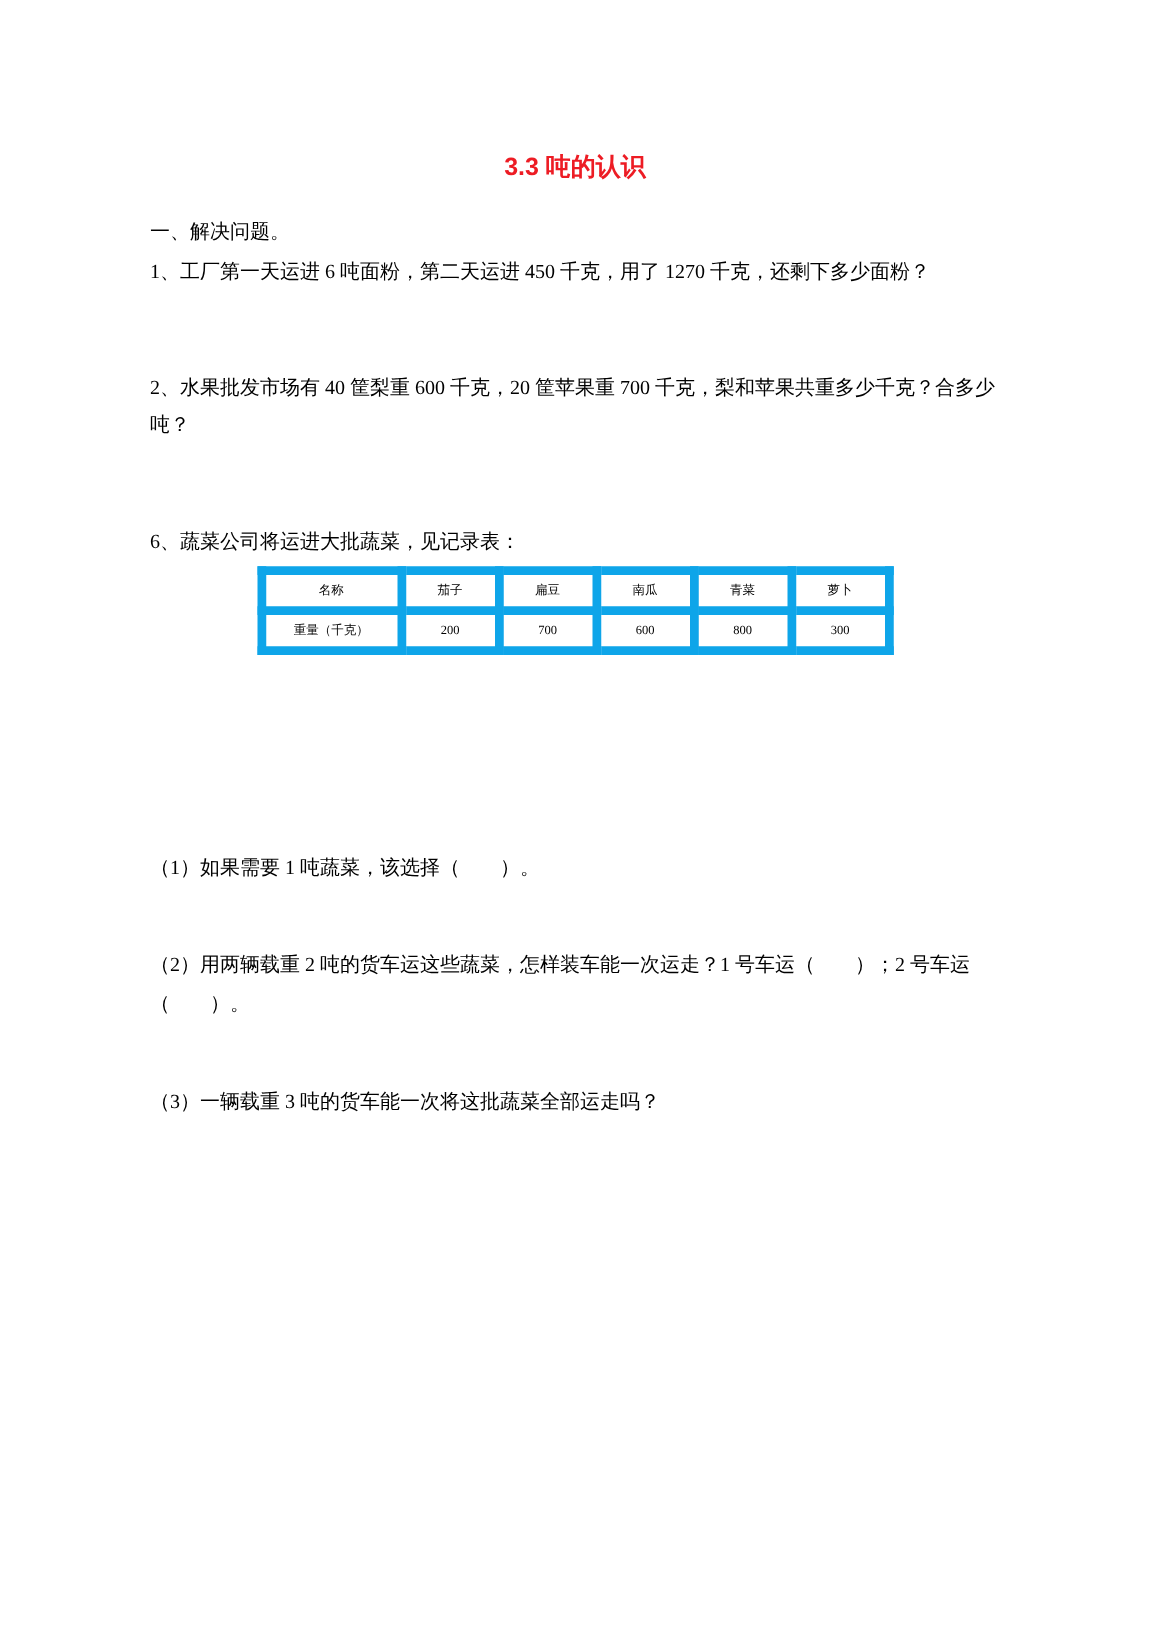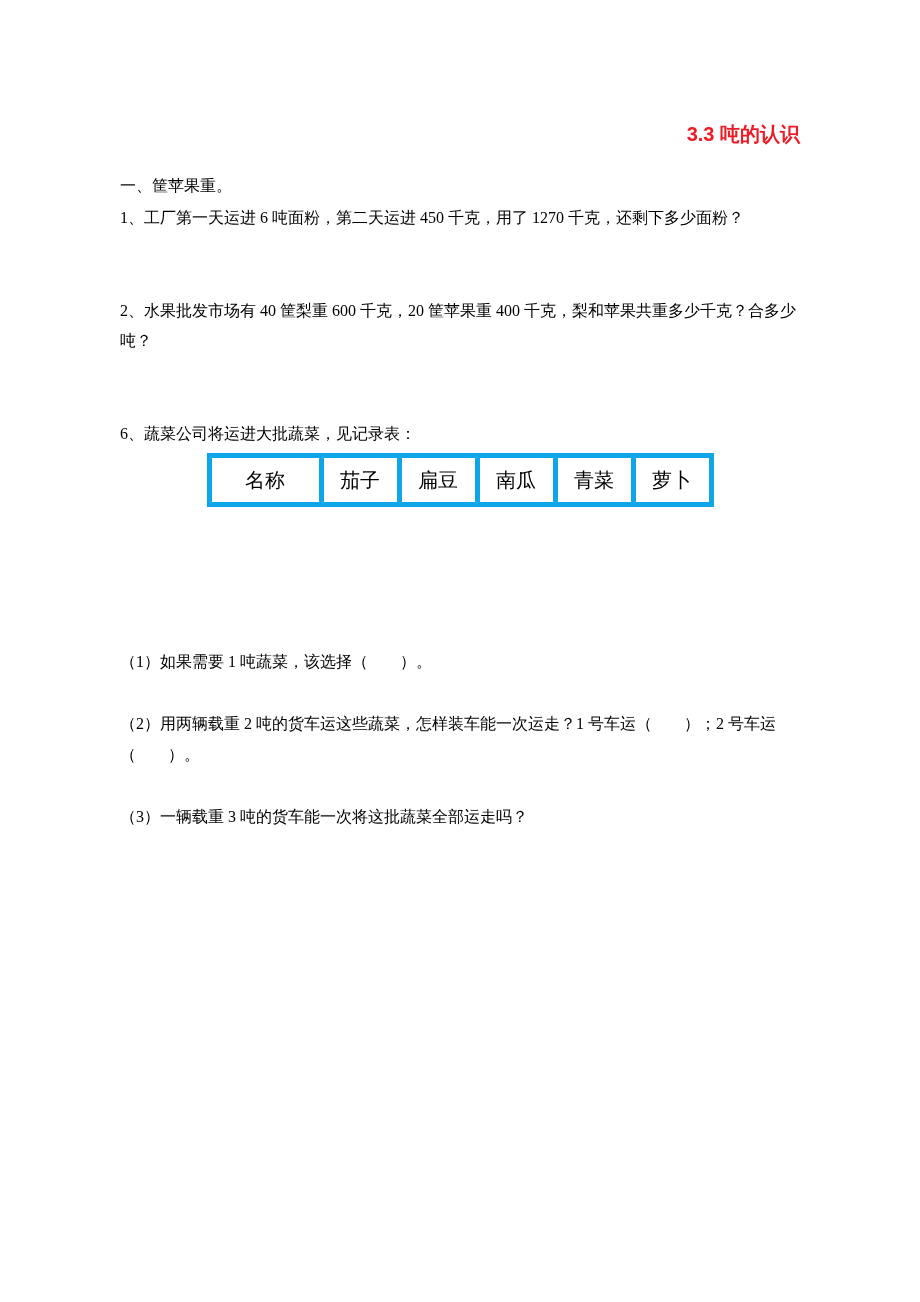--- a/index.html
+++ b/index.html
@@ -7,76 +7,84 @@
       width: 920px;
       height: 1302px;
       background: #fff;
       font-family: "SimSun", "宋体", serif;
       font-size: 16px;
       color: #000;
       line-height: 1.9;
       padding: 115px 120px 0 120px;
     }
     .title {
-      text-align: right;
+      text-align: center;
       color: #ed1c24;
       font-weight: bold;
       font-size: 20px;
       margin-bottom: 18px;
       font-family: "SimHei", "黑体", sans-serif;
     }
     .section-heading {
       margin-bottom: 2px;
     }
     .problem {
       margin-bottom: 2px;
     }
     .gap-medium { height: 60px; }
     .gap-large { height: 140px; }
     table {
       border-collapse: collapse;
       margin: 4px auto 0 auto;
     }
     th, td {
-      border: 5px solid #0ea5e9;
+      border: 7px solid #0ea5e9;
       text-align: center;
       font-weight: normal;
       font-family: "SimSun", "宋体", serif;
-      font-size: 20px;
+      font-size: 10px;
       padding: 3px 0;
     }
     .col-name { width: 112px; }
     .col-val { width: 78px; }
-    .subq { margin-bottom: 2px; }
+    .subq { margin-bottom: 2px; margin-top: 16px; }
     .subq-gap { height: 30px; }
   </style>
 </head>
 <body>
 
 <div class="title">3.3 吨的认识</div>
 
-<div class="section-heading">一、筐苹果重。</div>
+<div class="section-heading">一、解决问题。</div>
 
 <div class="problem">1、工厂第一天运进 6 吨面粉，第二天运进 450 千克，用了 1270 千克，还剩下多少面粉？</div>
 <div class="gap-medium"></div>
 
-<div class="problem">2、水果批发市场有 40 筐梨重 600 千克，20 筐苹果重 400 千克，梨和苹果共重多少千克？合多少吨？</div>
+<div class="problem">2、水果批发市场有 40 筐梨重 600 千克，20 筐苹果重 700 千克，梨和苹果共重多少千克？合多少吨？</div>
 <div class="gap-medium"></div>
 
 <div class="problem">6、蔬菜公司将运进大批蔬菜，见记录表：</div>
 
 <table>
   <tbody>
       <tr>
     <th class="col-name">名称</th>
     <th class="col-val">茄子</th>
     <th class="col-val">扁豆</th>
     <th class="col-val">南瓜</th>
     <th class="col-val">青菜</th>
     <th class="col-val">萝卜</th>
+  </tr>
+  <tr>
+    <td class="col-name">重量（千克）</td>
+    <td class="col-val">200</td>
+    <td class="col-val">700</td>
+    <td class="col-val">600</td>
+    <td class="col-val">800</td>
+    <td class="col-val">300</td>
   </tr>
 </tbody>
   </table>
 
 <div class="gap-large"></div>
 
 <div class="subq">（1）如果需要 1 吨蔬菜，该选择（　　）。</div>
 <div class="subq-gap"></div>
 
 <div class="subq">（2）用两辆载重 2 吨的货车运这些蔬菜，怎样装车能一次运走？1 号车运（　　）；2 号车运（　　）。</div>

